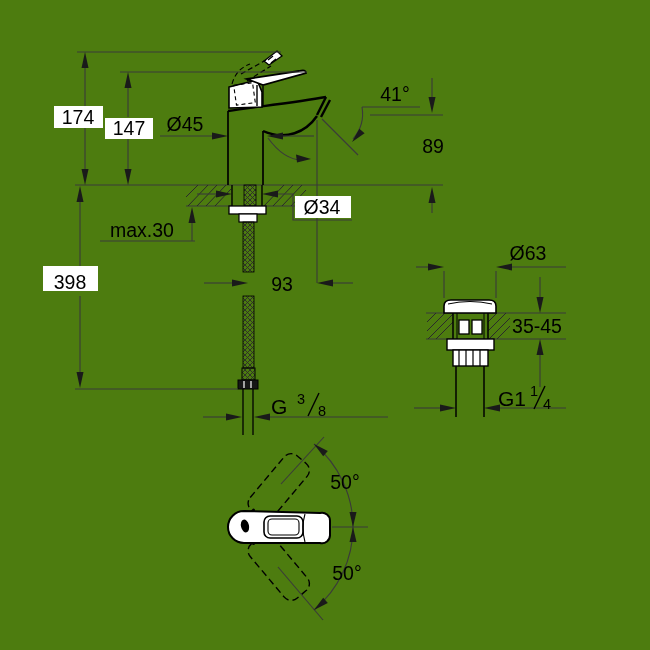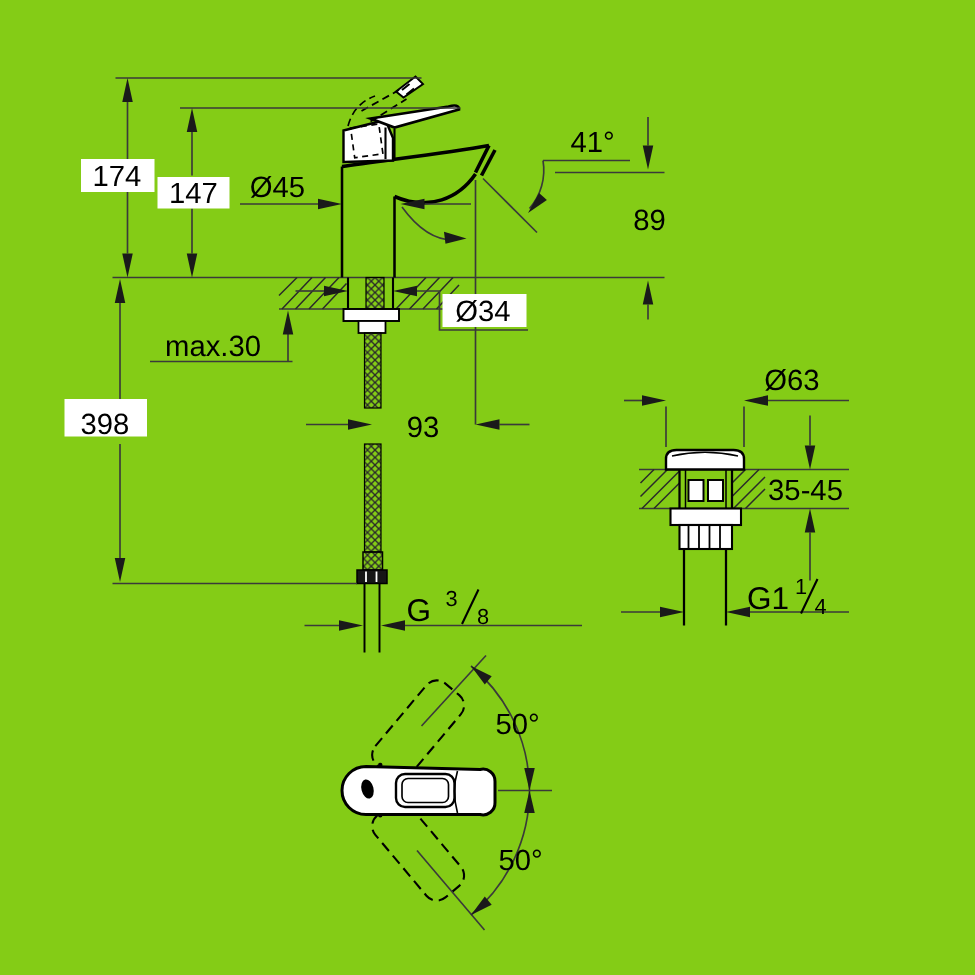--- a/index.html
+++ b/index.html
@@ -1,16 +1,16 @@
 <!DOCTYPE html>
 <html><head>
 <meta charset="utf-8">
 <style>
   html,body{margin:0;padding:0;background:#ffffff;}
-  .stage{position:relative;width:650px;height:650px;background:#84cc16;overflow:hidden;
+  .stage{position:relative;width:650px;height:650px;background:#4d7c0f;overflow:hidden;
          font-family:"Liberation Sans",sans-serif;text-align:right;}
   svg{display:block;}
   text{font-family:"Liberation Sans",sans-serif;fill:#000;}
   .dim-text{font-size:19.5px;}
   .dim-text-sm{font-size:14.5px;}
   .obj{stroke:#000;fill:none;}
   .dim{stroke:#3a3a3a;stroke-width:1.1;fill:none;}
   .arrow{fill:#1a1a1a;stroke:none;}
   .hatch{stroke:#2a2a2a;stroke-width:1;fill:none;}
   .bg{fill:#ffffff;stroke:none;}

